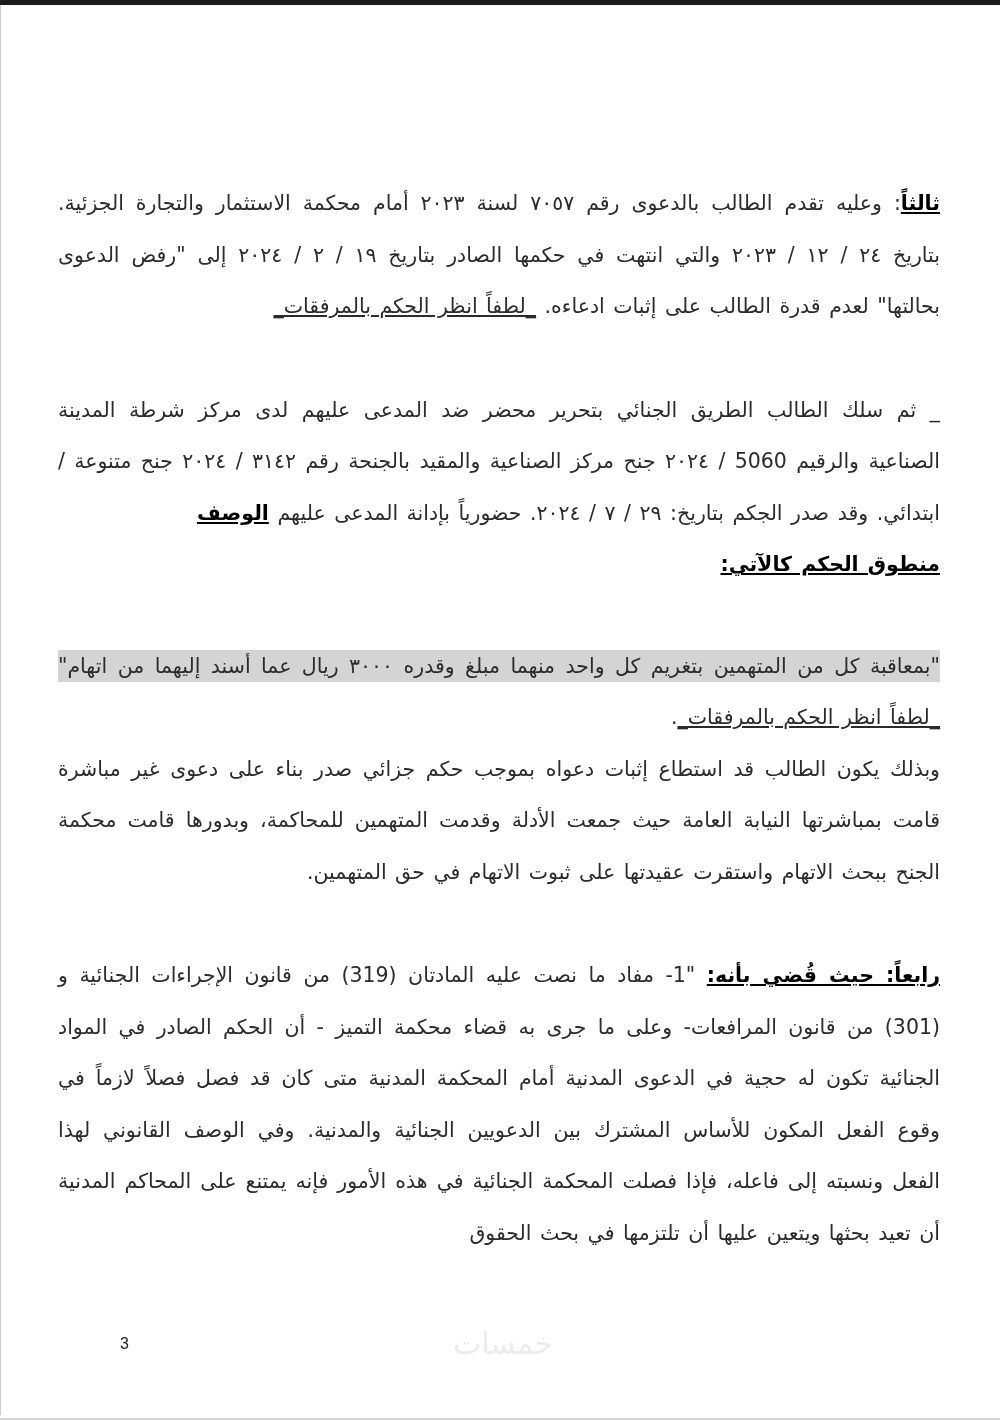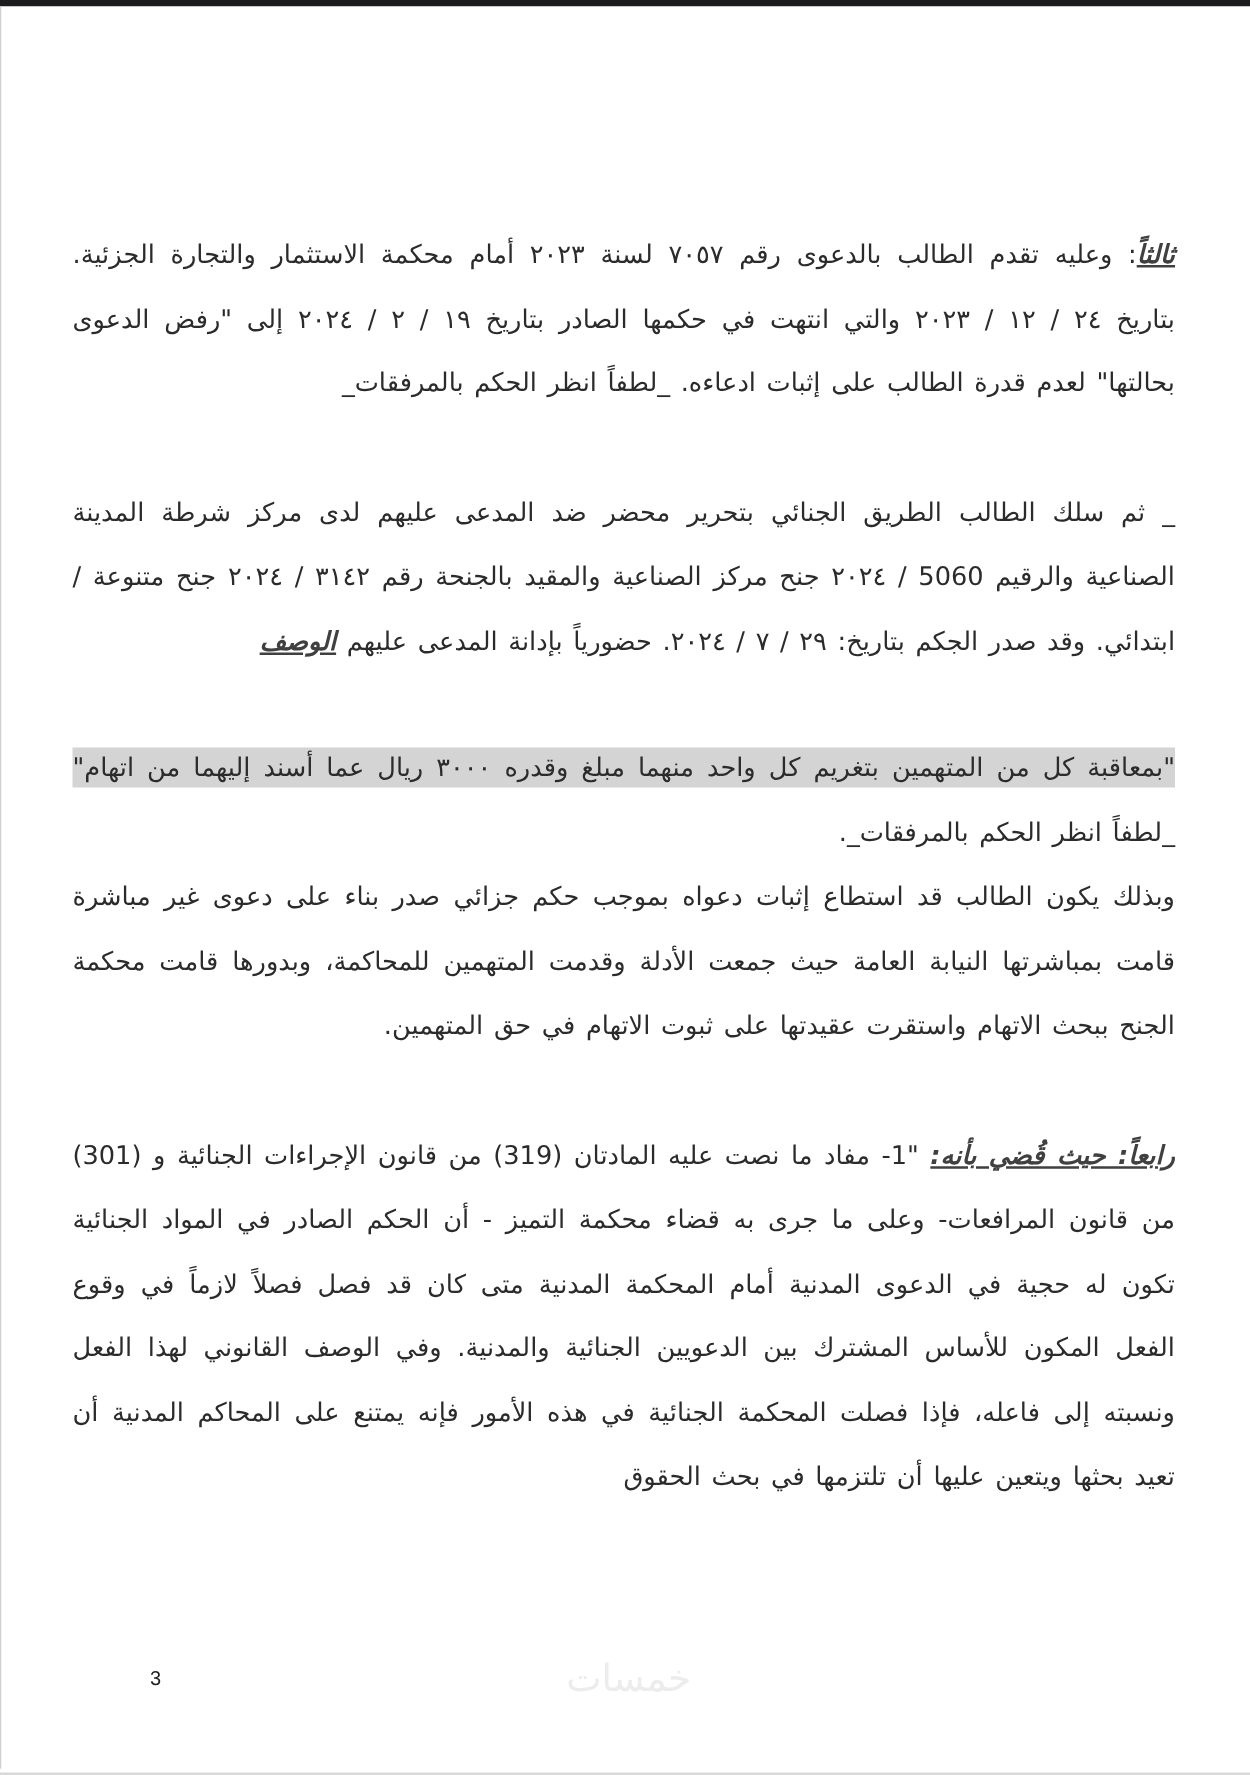--- a/index.html
+++ b/index.html
@@ -11,22 +11,22 @@
     .page-edge-left { position: absolute; left: 0; top: 5px; width: 1px; height: 1410px; background: #cfcfcf; }
     .page-edge-bottom { position: absolute; left: 0; bottom: 0; width: 1000px; height: 2px; background: #d8d8d8; }
     .content {
       position: absolute; left: 58px; top: 178px; width: 882px;
       direction: rtl; text-align: justify; text-align-last: right;
       font-size: 20.5px; line-height: 51.5px; word-spacing: 2px;
     }
     .para { margin: 0; }
     .gap { height: 52px; }
     .gap-sm { height: 50px; }
-    .heading { font-weight: bold; text-decoration: underline; color: #404040; font-style: italic; }
-    .ref-link { }
+    .heading { font-weight: bold; text-decoration: underline; color: #000000; }
+    .ref-link { text-decoration: underline; }
     .highlight { background: #d4d4d4; padding: 4px 0; box-decoration-break: clone; -webkit-box-decoration-break: clone; }
     .page-number {
       position: absolute; left: 120px; top: 1335px; font-family: "Liberation Sans", sans-serif;
       font-size: 16px; color: #222;
     }
     .watermark {
       position: absolute; left: 438px; top: 1326px; width: 130px; text-align: center;
       font-family: "DejaVu Sans", sans-serif; font-size: 30px; color: #ececec; direction: rtl;
     }
   </style>
@@ -36,20 +36,21 @@
 <div class="topbar"></div>
 <div class="page-edge-left"></div>
 
 <div class="content">
 
   <p class="para"><span class="heading">ثالثاً</span><span>:</span><span> وعليه تقدم الطالب بالدعوى رقم ٧٠٥٧ لسنة ٢٠٢٣ أمام محكمة الاستثمار والتجارة الجزئية. بتاريخ ٢٤ / ١٢ / ٢٠٢٣ والتي انتهت في حكمها الصادر بتاريخ ١٩ / ٢ / ٢٠٢٤ إلى "رفض الدعوى بحالتها" لعدم قدرة الطالب على إثبات ادعاءه. </span><span class="ref-link">_لطفاً انظر الحكم بالمرفقات_</span></p>
 
   <div class="gap"></div>
 
   <p class="para"><span>_ ثم سلك الطالب الطريق الجنائي بتحرير محضر ضد المدعى عليهم لدى مركز شرطة المدينة الصناعية والرقيم  5060 / ٢٠٢٤ جنح مركز الصناعية والمقيد بالجنحة رقم ٣١٤٢ / ٢٠٢٤ جنح متنوعة / ابتدائي. وقد صدر الجكم بتاريخ: ٢٩ / ٧ / ٢٠٢٤. حضورياً بإدانة المدعى عليهم </span><span class="heading">الوصف</span></p>
+  <p class="para"><span class="heading">منطوق الحكم كالآتي:</span></p>
 
   <div class="gap-sm"></div>
 
   <p class="para"><span class="highlight">"بمعاقبة كل من المتهمين بتغريم كل واحد منهما مبلغ وقدره ٣٠٠٠ ريال عما أسند إليهما من اتهام"</span><span> </span><span class="ref-link">_لطفاً انظر الحكم بالمرفقات_</span><span>.</span></p>
 
   <p class="para"><span>وبذلك يكون الطالب قد استطاع إثبات دعواه بموجب حكم جزائي صدر بناء على دعوى غير مباشرة قامت بمباشرتها النيابة العامة حيث جمعت الأدلة وقدمت المتهمين للمحاكمة، وبدورها قامت محكمة الجنح ببحث الاتهام واستقرت عقيدتها على ثبوت الاتهام في حق المتهمين.</span></p>
 
   <div class="gap"></div>
 
   <p class="para"><span class="heading">رابعاً: حيث قُضي بأنه:</span><span> "1- مفاد ما نصت عليه المادتان (319) من قانون الإجراءات الجنائية و (301) من قانون المرافعات-  وعلى ما جرى به قضاء محكمة التميز - أن الحكم الصادر في المواد الجنائية تكون له حجية في الدعوى المدنية أمام المحكمة المدنية متى كان قد فصل فصلاً لازماً في وقوع الفعل المكون للأساس المشترك بين الدعويين الجنائية والمدنية. وفي الوصف القانوني لهذا الفعل ونسبته إلى فاعله، فإذا فصلت المحكمة الجنائية في هذه الأمور فإنه يمتنع على المحاكم المدنية أن تعيد بحثها ويتعين عليها أن تلتزمها في بحث الحقوق</span></p>

